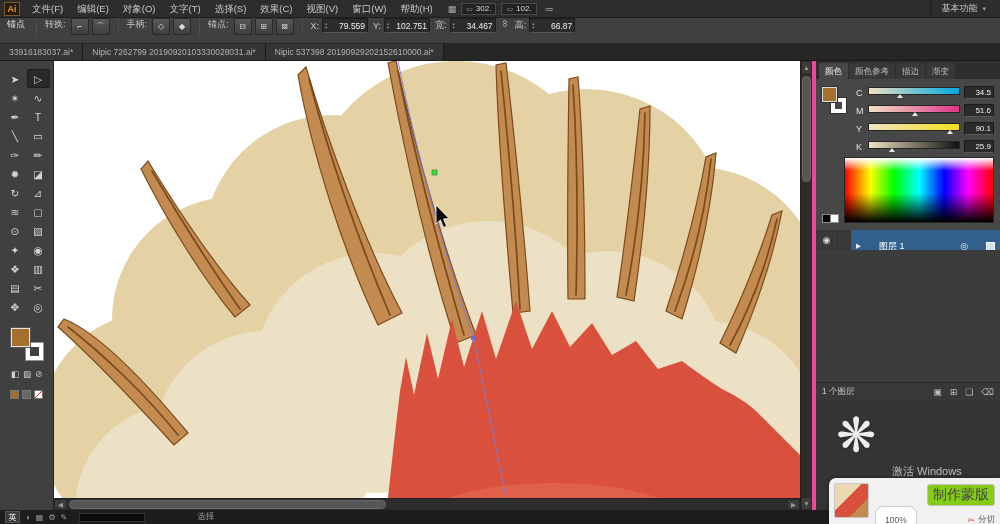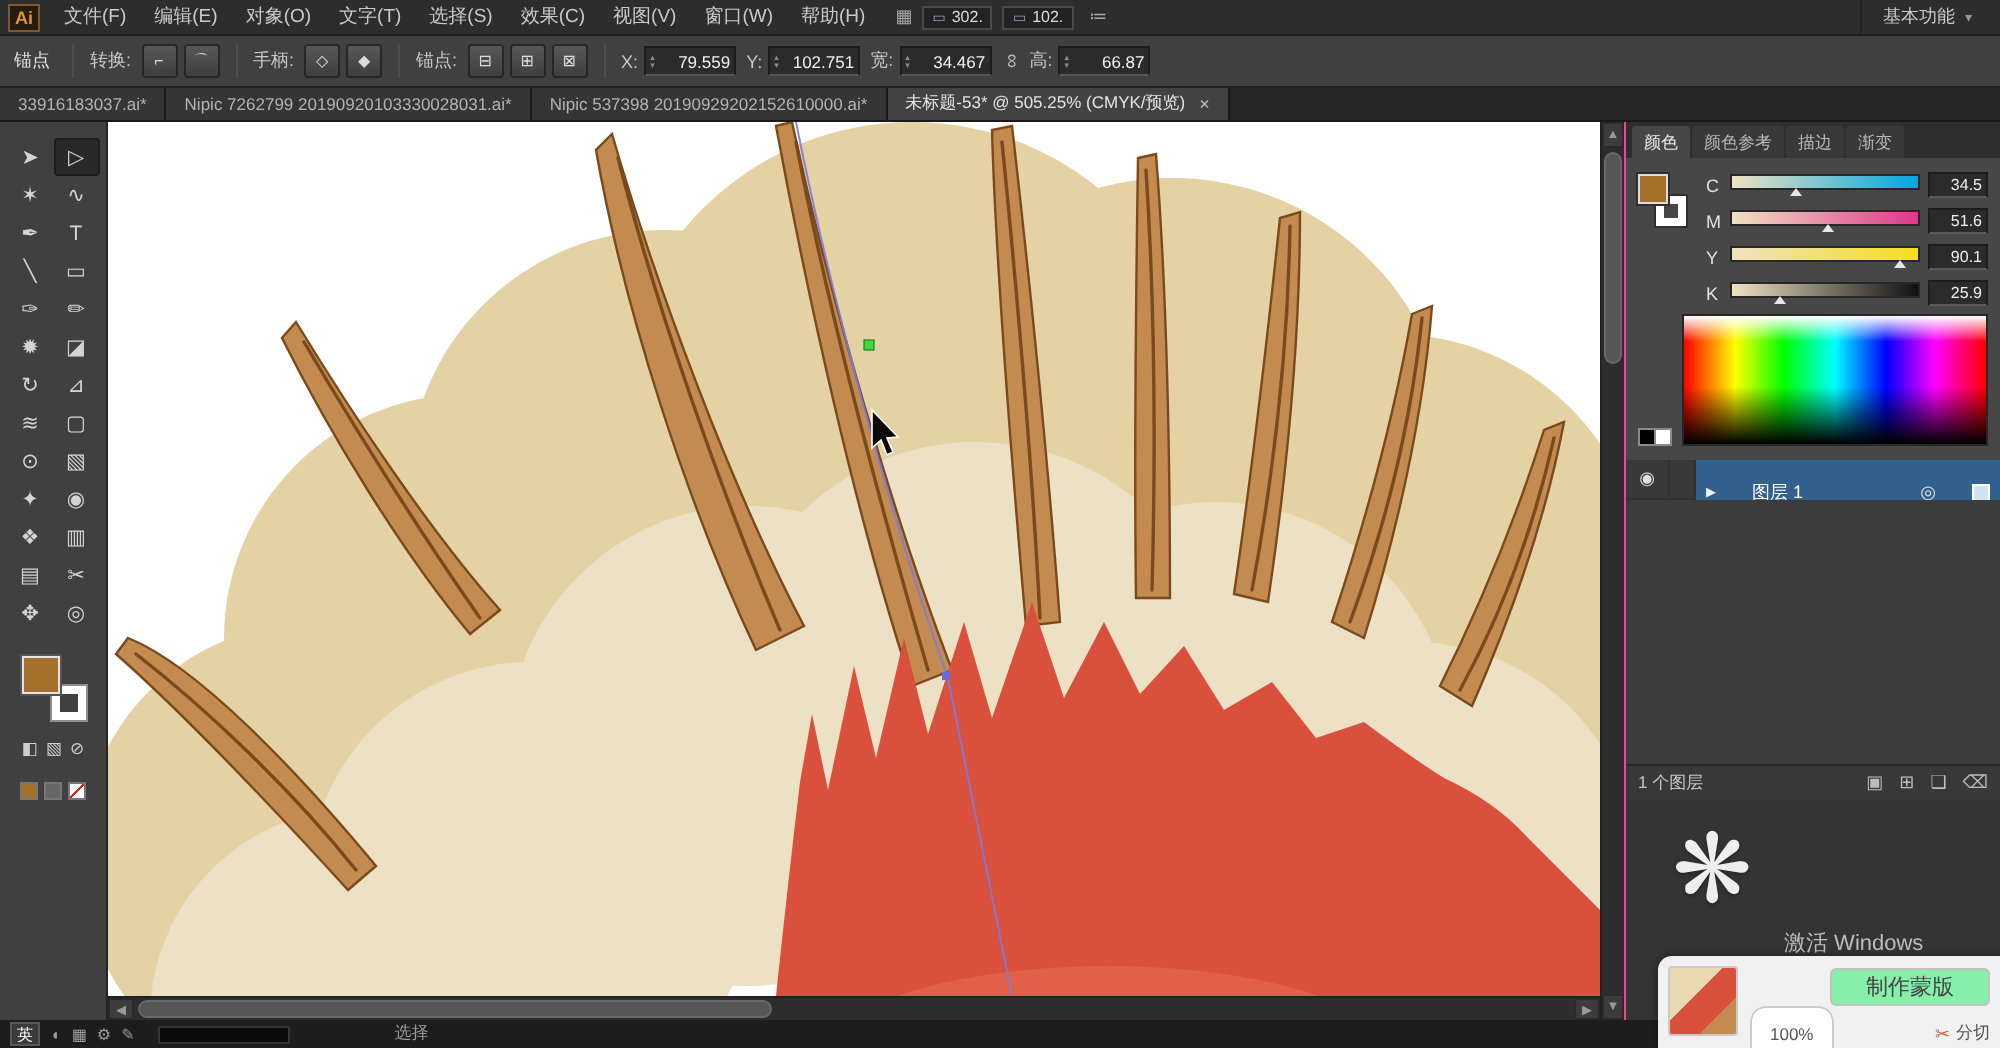--- a/index.html
+++ b/index.html
@@ -17,21 +17,21 @@
   .chips{display:flex;align-items:flex-end}
   .chip{display:flex;align-items:center;gap:3px;background:#222;border:1px solid #4a4a4a;font-size:8px;
         padding:0 4px;height:12px;margin-left:5px;color:#ddd}
   .chip-icon{font-size:7px;color:#8fa0c0}
   .spacer{flex:1}
   .workspace-btn{font-size:9px;color:#c9c9c9;padding:0 10px;display:flex;gap:5px;align-items:center;
                  border-left:1px solid #222;height:100%}
   .ws-caret{font-size:7px;color:#999}
 
   
-  .controlbar{height:26px;background:#404040;border-bottom:1px solid #222;display:flex;align-items:center;
+  .controlbar{height:26px;background:#404040;border-bottom:1px solid #222;display:flex;align-items:flex-start;
               font-size:9px;padding:0 7px;gap:5px;color:#c9c9c9;white-space:nowrap}
   .cb-title{color:#e0e0e0;margin-right:3px}
   .cb-sep{width:1px;height:17px;background:#2a2a2a;border-right:1px solid #4e4e4e;margin:0 3px;flex:none}
   .cb-group{display:flex;align-items:center;gap:3px}
   .cb-btn{width:18px;height:17px;background:linear-gradient(#585858,#3e3e3e);border:1px solid #272727;border-radius:2px;
           font-size:8px;color:#ddd;display:flex;align-items:center;justify-content:center;flex:none}
   .cb-field{display:flex;align-items:center;gap:3px}
   .cb-box{width:46px;height:15px;background:#2b2b2b;border:1px solid #1c1c1c;border-bottom-color:#555;
           display:flex;align-items:center;padding:0 2px;color:#f0f0f0;font-size:8.5px}
   .stepper{display:flex;flex-direction:column;font-size:4.5px;line-height:4px;color:#8a8a8a;margin-right:2px}
@@ -79,21 +79,21 @@
   .hscroll{height:12px;background:#333;border-top:1px solid #222;display:flex;align-items:stretch}
   .hs-arrow{width:13px;display:flex;align-items:center;justify-content:center;font-size:6.5px;color:#9a9a9a;background:#3c3c3c;border:1px solid #2a2a2a}
   .hs-track{flex:1;background:#2d2d2d;position:relative}
   .hs-thumb{position:absolute;left:2px;top:1px;bottom:1px;width:44%;background:#565656;border:1px solid #686868;border-radius:5px}
   .vscroll{width:12px;background:#333;border-left:1px solid #222;display:flex;flex-direction:column;flex:none}
   .vs-arrow{height:13px;display:flex;align-items:center;justify-content:center;font-size:6.5px;color:#9a9a9a;background:#3c3c3c;border:1px solid #2a2a2a}
   .vs-track{flex:1;background:#2d2d2d;position:relative}
   .vs-thumb{position:absolute;top:2px;left:1px;right:1px;height:25%;background:#565656;border:1px solid #686868;border-radius:5px}
 
   
-  .dock{width:188px;background:#3d3d3d;border-left:1px solid #ec4899;display:flex;flex-direction:column;flex:none}
+  .dock{width:188px;background:#3d3d3d;border-left:4px solid #ec4899;display:flex;flex-direction:column;flex:none}
   .dock-tabs{height:18px;background:#2e2e2e;display:flex;align-items:flex-end;gap:1px;padding:2px 3px 0;flex:none}
   .dtab{padding:0 6px;height:16px;line-height:16px;font-size:8.5px;color:#b8b8b8;background:#383838;border-radius:2px 2px 0 0;white-space:nowrap}
   .dtab.active{background:#474747;color:#ececec}
   .color-body{background:#474747;padding:7px 6px 4px;display:flex;gap:7px;flex:none}
   .proxy2{width:27px;height:42px;position:relative;flex:none}
   .p2-fill{position:absolute;left:0;top:1px;width:15px;height:15px;background:var(--toolbar-fill,#a5702c);border:1px solid #ddd;outline:1px solid #2f2f2f}
   .p2-stroke{position:absolute;left:9px;top:12px;width:15px;height:15px;border:4px solid #fff;outline:1px solid #2f2f2f}
   .channels{flex:1;display:flex;flex-direction:column;gap:5px;min-width:0}
   .channel-row{display:flex;align-items:center;gap:4px}
   .ch-label{width:8px;font-size:9px;color:#e2e2e2;flex:none}
@@ -131,21 +131,21 @@
                   text-shadow:0 1px 2px rgba(0,0,0,.3);pointer-events:none}
   .activate{position:absolute;left:892px;top:464px;width:106px;pointer-events:none}
   .activate .t1{font-size:11px;color:#b9bfc4}
   .activate .t2{font-size:7px;color:#a8aeb3;margin-top:2px;line-height:1.3}
   .overlay-panel{position:absolute;left:829px;top:478px;right:0;bottom:0;background:#f1f1f1;border-radius:7px 0 0 0;
                  box-shadow:0 0 5px rgba(0,0,0,.45);display:flex;gap:6px;padding:5px}
   .op-thumb{width:35px;height:35px;border:1px solid #c9c9c9;border-radius:2px;flex:none;
             background:linear-gradient(135deg,#ead8b0 0 40%,#d9503c 40% 72%,#c38b4f 72%)}
   .op-right{flex:1;display:flex;flex-direction:column;justify-content:space-between;padding:1px 0;min-width:0}
   .op-row{display:flex;align-items:center;gap:6px}
-  .mask-btn{margin-left:auto;font-size:11px;color:#444;background:#86efac;border:1px solid #c2c2c2;border-radius:3px;padding:1px 17px;white-space:nowrap}
+  .mask-btn{margin-left:auto;font-size:14px;color:#444;background:#84cc16;border:1px solid #c2c2c2;border-radius:3px;padding:1px 5px;white-space:nowrap}
   .zoom-field{font-size:8.5px;color:#555;background:#fff;border:1px solid #ccc;border-radius:8px;padding:0 9px;height:28px;display:flex;align-items:center}
   .slice{margin-left:auto;font-size:8.5px;color:#555;display:flex;gap:3px;align-items:center;white-space:nowrap}
   .slice-icon{color:#d06048;font-size:9px}
 
   
   .statusbar{height:14px;background:#1d1d1d;display:flex;align-items:center;padding:0 5px;gap:6px;font-size:8.5px;color:#a8a8a8;flex:none}
   .ime{width:15px;height:12px;background:#3a3a3a;border:1px solid #585858;color:#fff;font-size:8px;display:flex;align-items:center;justify-content:center}
   .sb-icons{display:flex;gap:5px;font-size:8px;color:#9a9a9a}
   .sb-box{width:66px;height:9px;background:#0b0b0b;border:1px solid #343434;margin-left:6px}
   .sb-tool{margin-left:46px;color:#9a9a9a}
@@ -264,24 +264,20 @@
       <div class="tab">
         <span>Nipic 7262799 20190920103330028031.ai*</span>
 
       </div>
 
       <div class="tab">
         <span>Nipic 537398 20190929202152610000.ai*</span>
 
       </div>
 
-      <div class="tab active">
-        <span>未标题-53* @ 505.25% (CMYK/预览)</span>
-        <span class="close">×</span>
-      </div>
     </div>
 
   <div class="main">
 
     <div class="toolbar">
       <div class="tool-grid">
 
           <div class="tool">
             <span>➤</span>
           </div>

